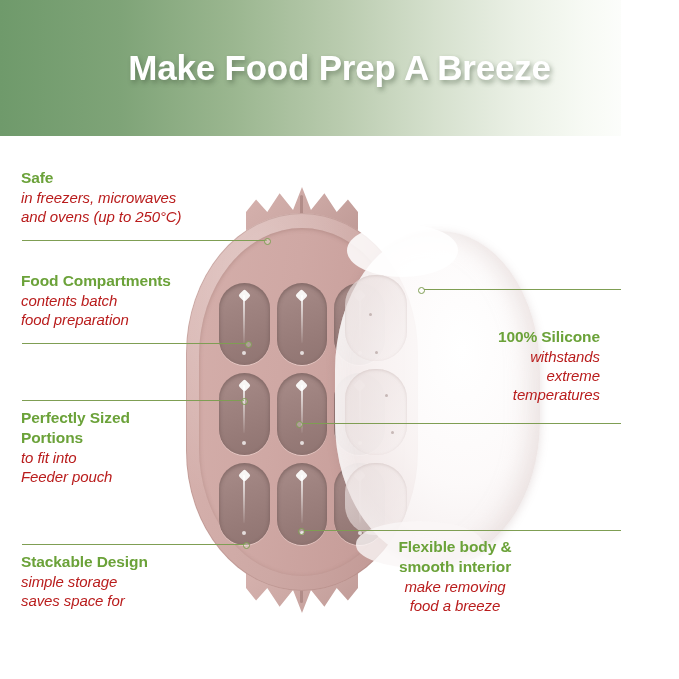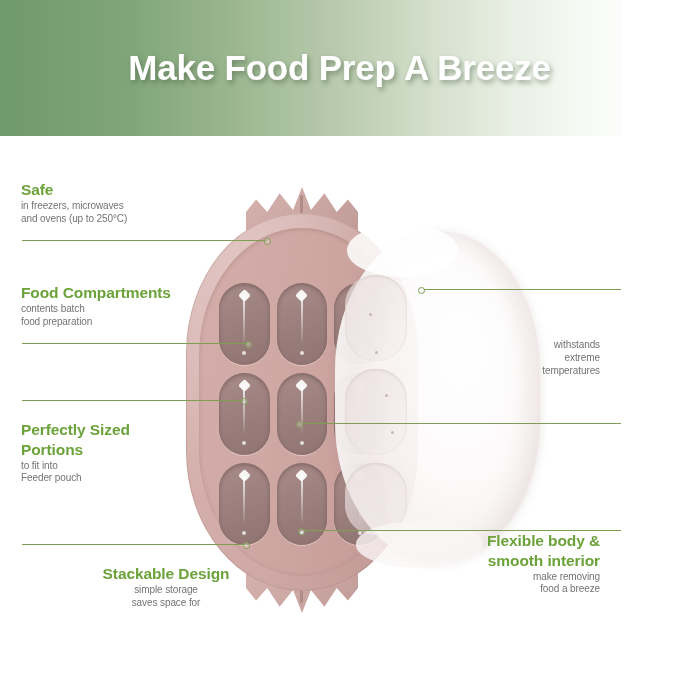--- a/index.html
+++ b/index.html
@@ -51,36 +51,36 @@
     font-weight: bold;
     letter-spacing: -0.2px;
     text-shadow: 2px 3px 5px rgba(60,80,55,0.45);
     white-space: nowrap;
   }
 
   
   .callout {
     position: absolute;
     line-height: 1.28;
-    margin-top: 12px;
   }
   .callout.left  { left: 21px;  text-align: left;  width: 290px; }
   .callout.right { right: 21px; text-align: right; width: 290px; }
   .callout .head {
     display: block;
     color: #6ba239;
     font-weight: bold;
     font-size: 15.5px;
     letter-spacing: -0.1px;
   }
   .callout .body {
     display: block;
-    color: #737373;
-    font-size: 10px;
+    color: #b91c1c;
+    font-size: 15px;
     letter-spacing: -0.1px;
+    font-style: italic;
   }
 
   
   .leader {
     position: absolute;
     height: 1px;
     background: #7f9e53;
   }
   .leader-dot {
     position: absolute;
@@ -359,33 +359,34 @@
     <span class="body">food preparation</span>
   </div>
 
   <div class="callout left" style="top:408px;">
     <span class="head">Perfectly Sized</span>
     <span class="head">Portions</span>
     <span class="body">to fit into</span>
     <span class="body">Feeder pouch</span>
   </div>
 
-  <div class="callout left" style="top:552px;text-align:center;">
+  <div class="callout left" style="top:552px;">
     <span class="head">Stackable Design</span>
     <span class="body">simple storage</span>
     <span class="body">saves space for</span>
   </div>
 
 
   <div class="callout right" style="top:327px;">
+    <span class="head">100% Silicone</span>
     <span class="body">withstands</span>
     <span class="body">extreme</span>
     <span class="body">temperatures</span>
   </div>
 
-  <div class="callout right" style="top:519px;">
+  <div class="callout right" style="top:537px;text-align:center;">
     <span class="head">Flexible body &amp;</span>
     <span class="head">smooth interior</span>
     <span class="body">make removing</span>
     <span class="body">food a breeze</span>
   </div>
 
 </div>
 
 </body></html>

